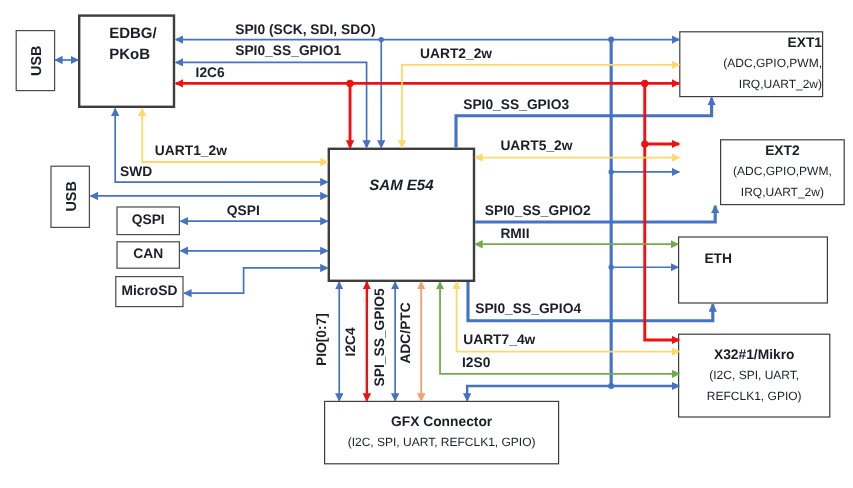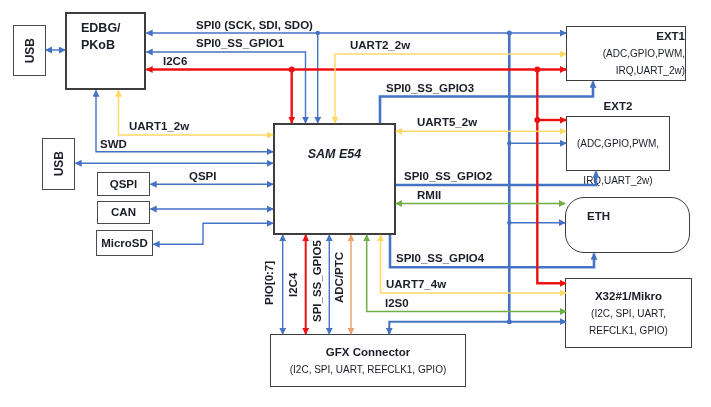--- a/index.html
+++ b/index.html
@@ -13,21 +13,21 @@
   .box-right{border:1.6px solid #3d3d3d;}
   .center-txt{display:flex;flex-direction:column;align-items:center;justify-content:center;text-align:center;}
   .blk-title{font-size:11.5px;font-weight:700;line-height:17px;white-space:nowrap;}
   .blk-sub{font-size:10px;font-weight:400;line-height:17px;white-space:nowrap;}
   .vert{writing-mode:vertical-rl;transform:rotate(180deg);}
   .usb-box{display:flex;align-items:center;justify-content:center;font-size:12px;font-weight:700;}
   .wlabel{position:absolute;font-size:11.5px;font-weight:700;white-space:nowrap;line-height:13px;}
   .vlabel{position:absolute;display:flex;align-items:center;justify-content:center;
           font-size:11.5px;font-weight:700;white-space:nowrap;}
   svg#wires{position:absolute;left:0;top:0;pointer-events:none;}
-  .edbg-txt{padding:6px 0 0 14px;font-size:12.5px;font-weight:700;line-height:17px;}
+  .edbg-txt{padding:6px 0 0 24px;font-size:12.5px;font-weight:700;line-height:17px;}
   .eth-txt{padding:10px 0 0 21px;font-size:11.5px;font-weight:700;line-height:17px;}
 </style>
 </head>
 <body>
 
 <div id="stage">
 
   <div class="box box-minor usb-box" style="left:13px;top:25px;width:33px;height:51px;">
     <span class="vert">USB</span>
   </div>
@@ -58,27 +58,27 @@
   <div class="box box-major" style="left:273px;top:123px;width:123px;height:112px;">
     <div style="text-align:center;padding-top:22px;font-size:12.5px;font-weight:700;font-style:italic;">SAM E54</div>
   </div>
 
   <div class="box box-right center-txt" style="left:566px;top:26px;width:120px;height:55px;align-items:flex-end;">
     <span class="blk-title">EXT1</span>
     <span class="blk-sub">(ADC,GPIO,PWM,</span>
     <span class="blk-sub">IRQ,UART_2w)</span>
   </div>
 
-  <div class="box box-right center-txt" style="left:566px;top:116px;width:104px;height:55px;gap:20px;">
+  <div class="box box-right center-txt" style="left:600px;top:116px;width:104px;height:55px;">
     <span class="blk-title">EXT2</span>
     <span class="blk-sub">(ADC,GPIO,PWM,</span>
     <span class="blk-sub">IRQ,UART_2w)</span>
   </div>
 
-  <div class="box box-right" style="left:565px;top:197px;width:125px;height:56px;border-radius:19px;">
+  <div class="box box-right" style="left:565px;top:197px;width:125px;height:56px;">
     <div class="eth-txt">
       <div>ETH</div>
     </div>
   </div>
 
   <div class="box box-right center-txt" style="left:565px;top:278px;width:127px;height:70px;">
     <span class="blk-title">X32#1/Mikro</span>
     <span class="blk-sub">(I2C, SPI, UART,</span>
     <span class="blk-sub">REFCLK1, GPIO)</span>
   </div>

